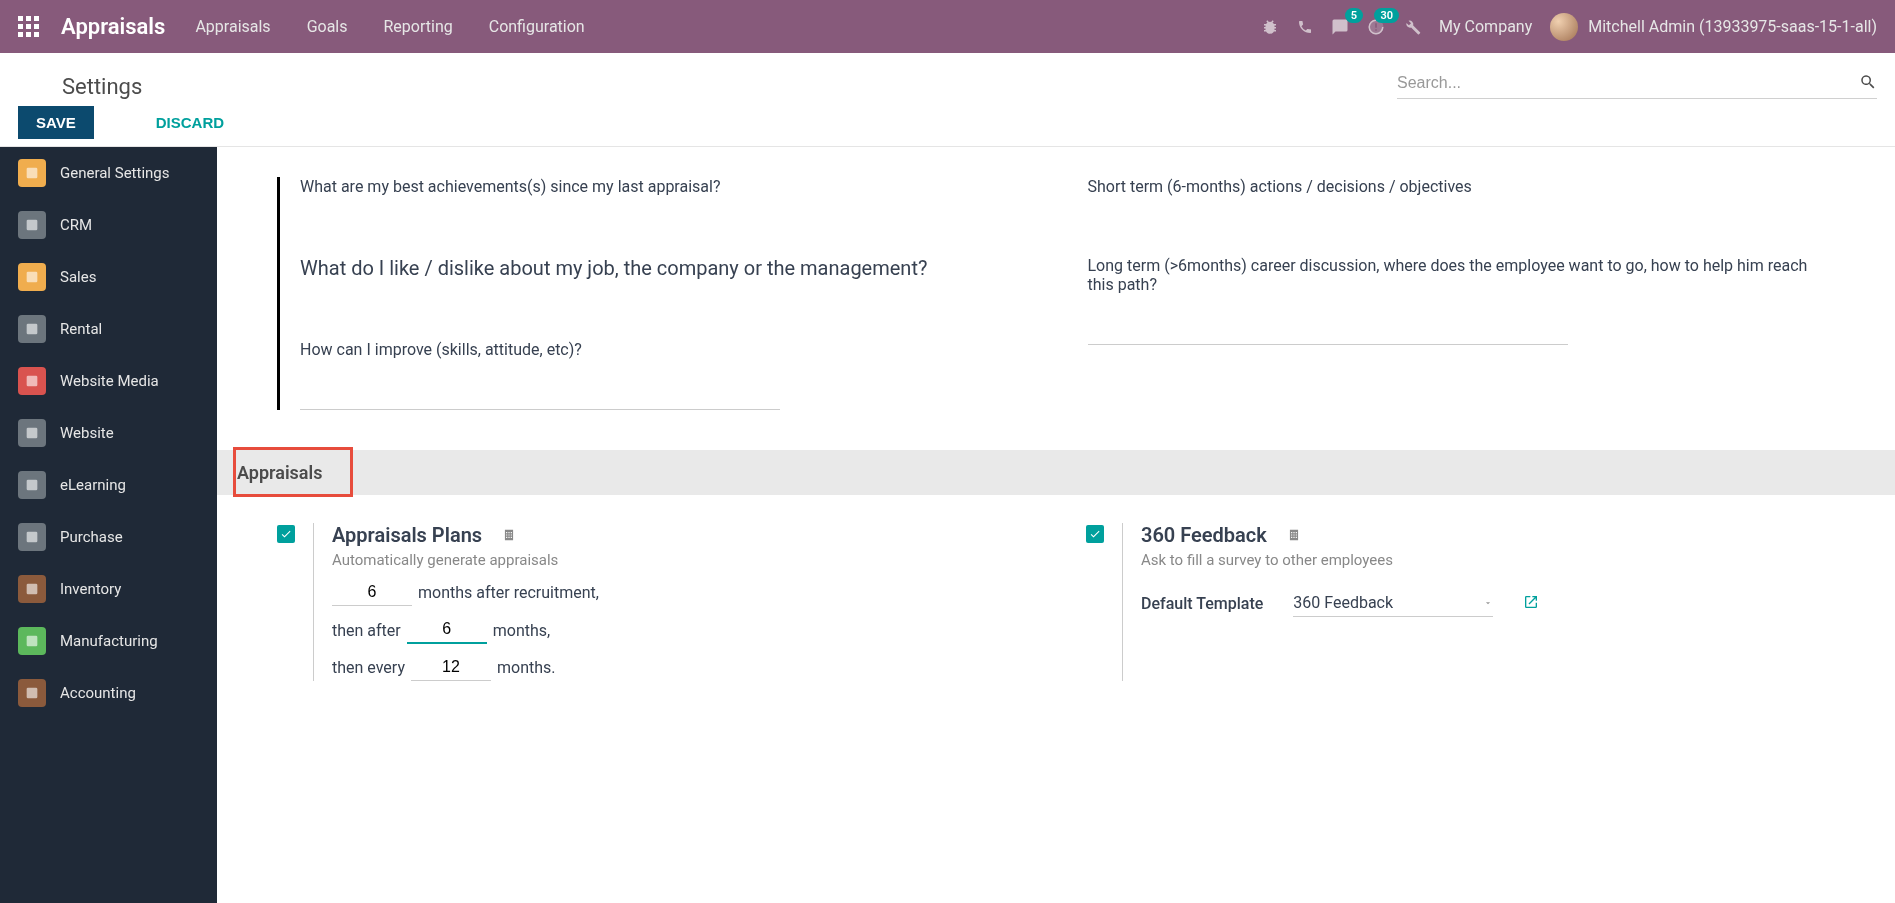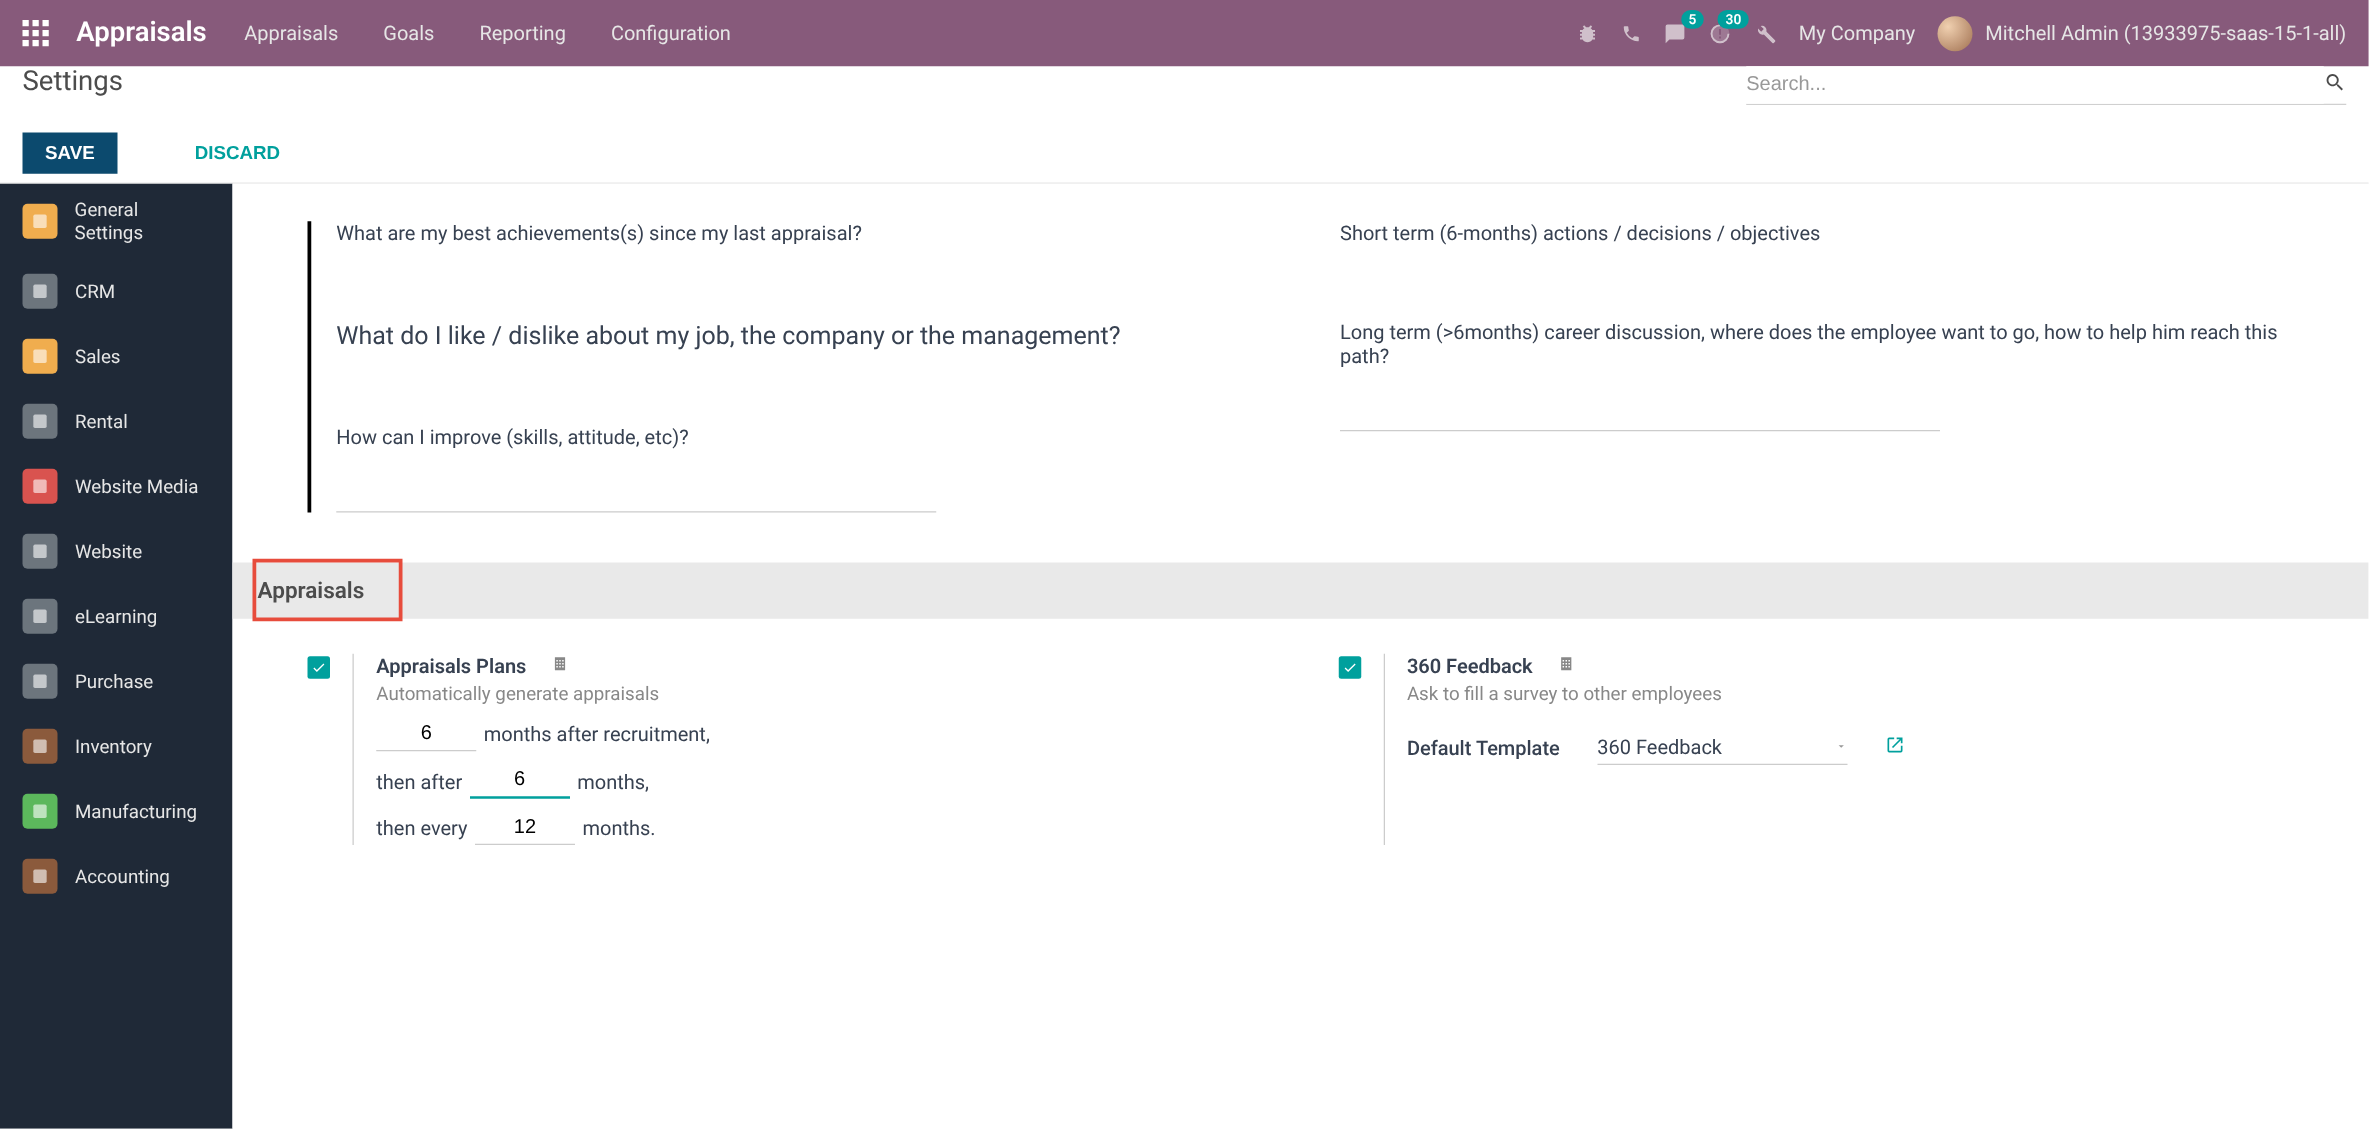--- a/index.html
+++ b/index.html
@@ -14,52 +14,52 @@
 .nav-menu a { color: #e6e6e6; font-size: 16px; text-decoration: none; cursor: pointer; }
 .navbar-right { margin-left: auto; display: flex; align-items: center; gap: 18px; }
 .nav-icon { color: #d0c0cb; cursor: pointer; display: inline-flex; align-items: center; justify-content: center; position: relative; }
 .nav-icon svg { fill: currentColor; }
 .badge { position: absolute; top: -10px; right: -14px; background: #00a09d; color: #fff; border-radius: 10px; padding: 1px 6px; font-size: 11px; font-weight: 600; }
 .company-name { color: #e6e6e6; font-size: 16px; }
 .avatar { width: 28px; height: 28px; border-radius: 50%; background: radial-gradient(circle at 30% 30%, #f0d0b0, #a07050); }
 .user-name { color: #e6e6e6; font-size: 16px; }
 
 
-.second-bar { height: 46px; display: flex; align-items: flex-start; padding: 0 18px; border-bottom: none; }
+.second-bar { height: 46px; display: flex; align-items: flex-end; padding: 0 18px; border-bottom: none; margin-left: 44px; }
 .page-title { font-size: 22px; color: #4c4c4c; }
 .search-wrap { margin-left: auto; display: flex; align-items: center; border-bottom: 1px solid #d0d0d0; width: 480px; }
 .search-input { flex: 1; border: none; outline: none; font-size: 16px; color: #888; padding: 6px 0; }
 .search-input::placeholder { color: #999; }
 .search-icon { color: #4c4c4c; }
 
 
 .action-bar { height: 48px; display: flex; align-items: center; padding: 0 18px; gap: 18px; border-bottom: 1px solid #e5e5e5; }
 .btn-save { background: #0c4a6e; color: #fff; border: none; padding: 8px 18px; font-size: 15px; font-weight: 600; cursor: pointer; }
 .btn-discard { background: none; border: none; color: #00a09d; font-size: 15px; font-weight: 600; cursor: pointer; padding-left: 44px; }
 
 
 .main { display: flex; height: calc(100vh - 147px); }
-.sidebar { width: 186px; background: #1f2937; overflow-y: auto; }
+.sidebar { width: 217px; background: #1f2937; overflow-y: auto; }
 .sidebar-item { display: flex; align-items: center; gap: 14px; padding: 12px 18px; color: #e6e6e6; font-size: 15px; cursor: pointer; }
 .side-icon { width: 28px; height: 28px; border-radius: 4px; display: inline-flex; align-items: center; justify-content: center; color: #fff; font-size: 14px; }
 
 .content { flex: 1; overflow-y: auto; background: #fff; position: relative; }
 
 .content-inner { padding: 30px 60px 40px 60px; }
 
 .section-header { background: #e9e9e9; padding: 12px 20px; margin: 20px -60px 28px -60px; position: relative; }
 .section-header h2 { font-size: 18px; font-weight: 600; color: #4c4c4c; }
 .highlight-box { position: absolute; border: 3px solid #e74c3c; top: -3px; left: 16px; width: 120px; height: 50px; pointer-events: none; }
 
 .settings-row { display: flex; gap: 60px; }
 .setting-col { flex: 1; display: flex; gap: 18px; }
 .checkbox { width: 18px; height: 18px; background: #00a09d; border-radius: 2px; display: inline-flex; align-items: center; justify-content: center; margin-top: 2px; cursor: pointer; flex-shrink: 0; }
 .checkbox svg { fill: #fff; }
 .setting-body { flex: 1; }
-.setting-title { font-size: 16px; font-weight: 600; color: #374151; display: inline-flex; align-items: center; gap: 20px; }
+.setting-title { font-size: 20px; font-weight: 600; color: #374151; display: inline-flex; align-items: center; gap: 20px; }
 .building-icon { color: #888; }
 .setting-desc { color: #888; font-size: 15px; margin-top: 4px; }
 .plan-line { margin-top: 10px; font-size: 16px; color: #374151; display: flex; align-items: center; gap: 6px; }
 .num-input { width: 80px; border: none; border-bottom: 1px solid #ccc; text-align: center; font-size: 16px; padding: 4px 0; outline: none; }
 .num-input.active { border-bottom: 2px solid #00a09d; }
 
 .template-row { margin-top: 20px; display: flex; align-items: center; gap: 30px; }
 .template-label { font-size: 16px; color: #374151; font-weight: 500; }
 .template-val-wrap { display: flex; align-items: center; gap: 8px; border-bottom: 1px solid #ccc; padding: 4px 0; min-width: 200px; }
 .template-val { flex: 1; font-size: 16px; }

